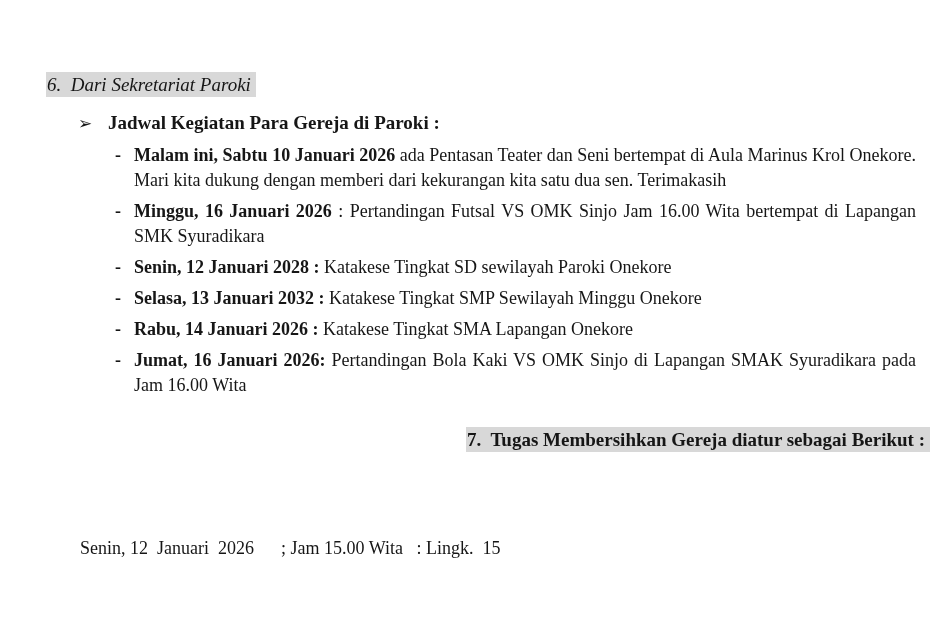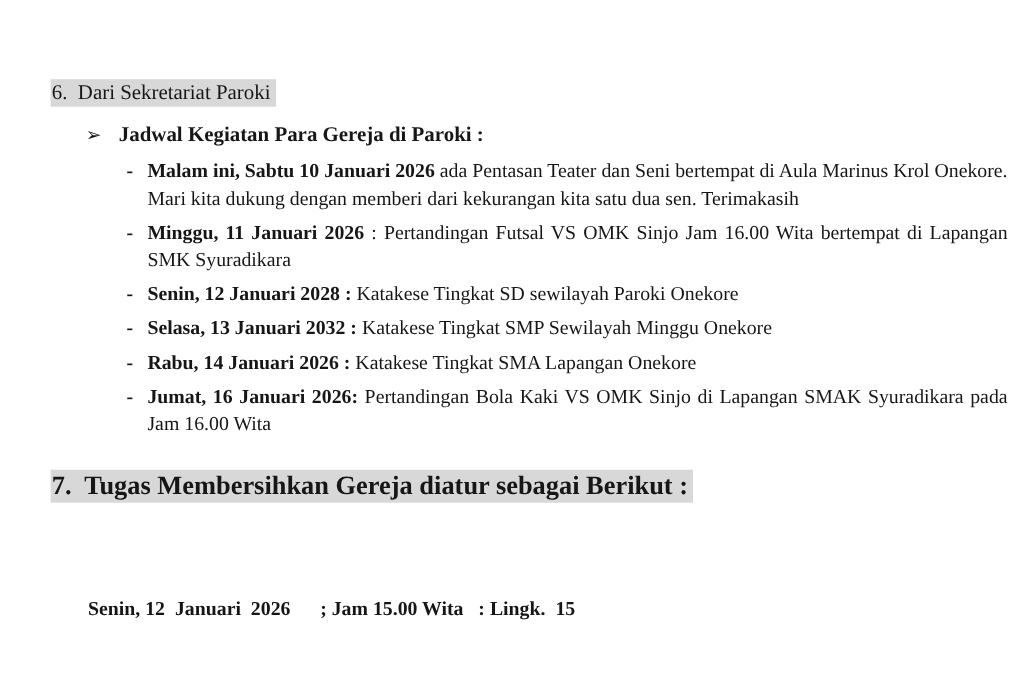--- a/index.html
+++ b/index.html
@@ -3,50 +3,50 @@
 <meta charset="utf-8">
 <style>
   html,body{margin:0;padding:0;}
   .page{
     width:930px;height:620px;background:#ffffff;overflow:hidden;
     font-family:"Liberation Serif","DejaVu Serif",serif;
     color:#161616;font-size:18px;position:relative;box-sizing:border-box;
     padding-top:74px;
   }
   .hl{background:#d8d8d8;white-space:pre;padding:2px 5px 2px 1px;}
-  .heading6{margin:0 0 16px 46px;font-size:19px;font-weight:normal;}
+  .heading6{margin:0 0 16px 46px;font-size:19px;font-weight:normal;font-style:italic;}
   .subheading{margin:11px 14px 9px 78px;font-weight:bold;font-size:19px;}
   .subheading .arrow{display:inline-block;width:30px;font-weight:normal;font-size:17px;}
   .item{display:flex;margin:0 14px 6px 115px;}
   .item .marker{flex:none;width:19px;font-weight:bold;line-height:25px;}
   .item .itext{flex:1;text-align:justify;line-height:25px;}
   .b{font-weight:bold;}
-  .heading7{margin:31px 0 0 46px;font-size:24px;font-weight:bold;}
+  .heading7{margin:31px 0 0 46px;font-size:19px;font-weight:bold;text-align:right;}
   .schedule{margin:25px 14px 0 80px;line-height:29px;white-space:pre;}
-  .schedule div{min-height:29px;font-weight:bold;}
+  .schedule div{min-height:29px;}
 </style>
 </head>
 <body>
 
 <div class="page">
 
   <div class="heading6"><span class="hl">6.  Dari Sekretariat Paroki</span></div>
 
   <div class="subheading">
     <span class="arrow">➢</span><span>Jadwal Kegiatan Para Gereja di Paroki :</span>
   </div>
 
   <div class="item">
     <span class="marker">-</span>
     <span class="itext"><span class="b">Malam ini, Sabtu 10 Januari 2026</span><span> ada Pentasan Teater dan Seni bertempat di Aula Marinus Krol Onekore. Mari kita dukung dengan memberi dari kekurangan kita satu dua sen. Terimakasih</span></span>
   </div>
 
   <div class="item">
     <span class="marker">-</span>
-    <span class="itext"><span class="b">Minggu, 11 Januari 2026</span><span> : Pertandingan Futsal VS OMK Sinjo Jam 16.00 Wita bertempat di Lapangan SMK Syuradikara</span></span>
+    <span class="itext"><span class="b">Minggu, 16 Januari 2026</span><span> : Pertandingan Futsal VS OMK Sinjo Jam 16.00 Wita bertempat di Lapangan SMK Syuradikara</span></span>
   </div>
 
   <div class="item">
     <span class="marker">-</span>
     <span class="itext"><span class="b">Senin, 12 Januari 2028 :</span><span> Katakese Tingkat SD sewilayah Paroki Onekore</span></span>
   </div>
 
   <div class="item">
     <span class="marker">-</span>
     <span class="itext"><span class="b">Selasa, 13 Januari 2032 :</span><span> Katakese Tingkat SMP Sewilayah Minggu Onekore</span></span>

